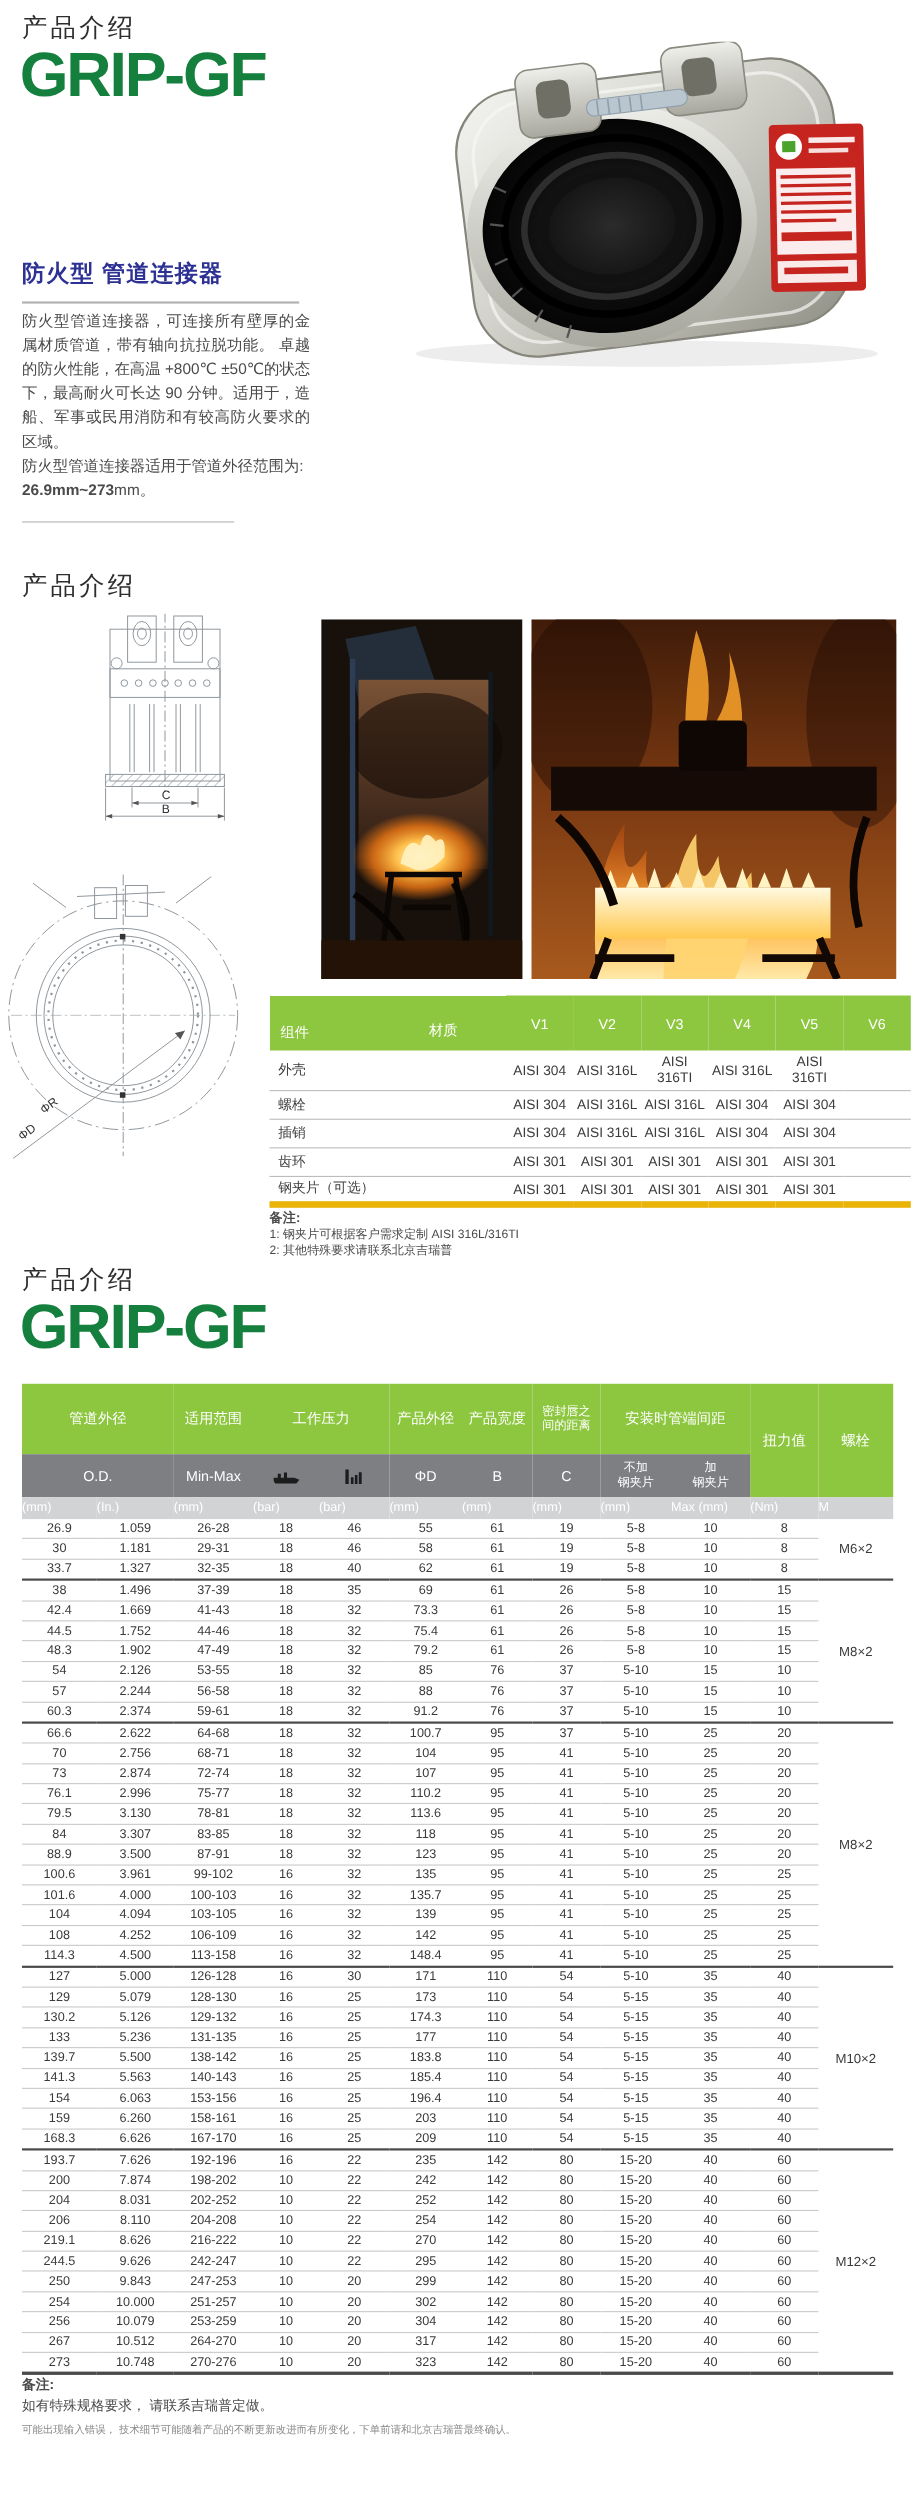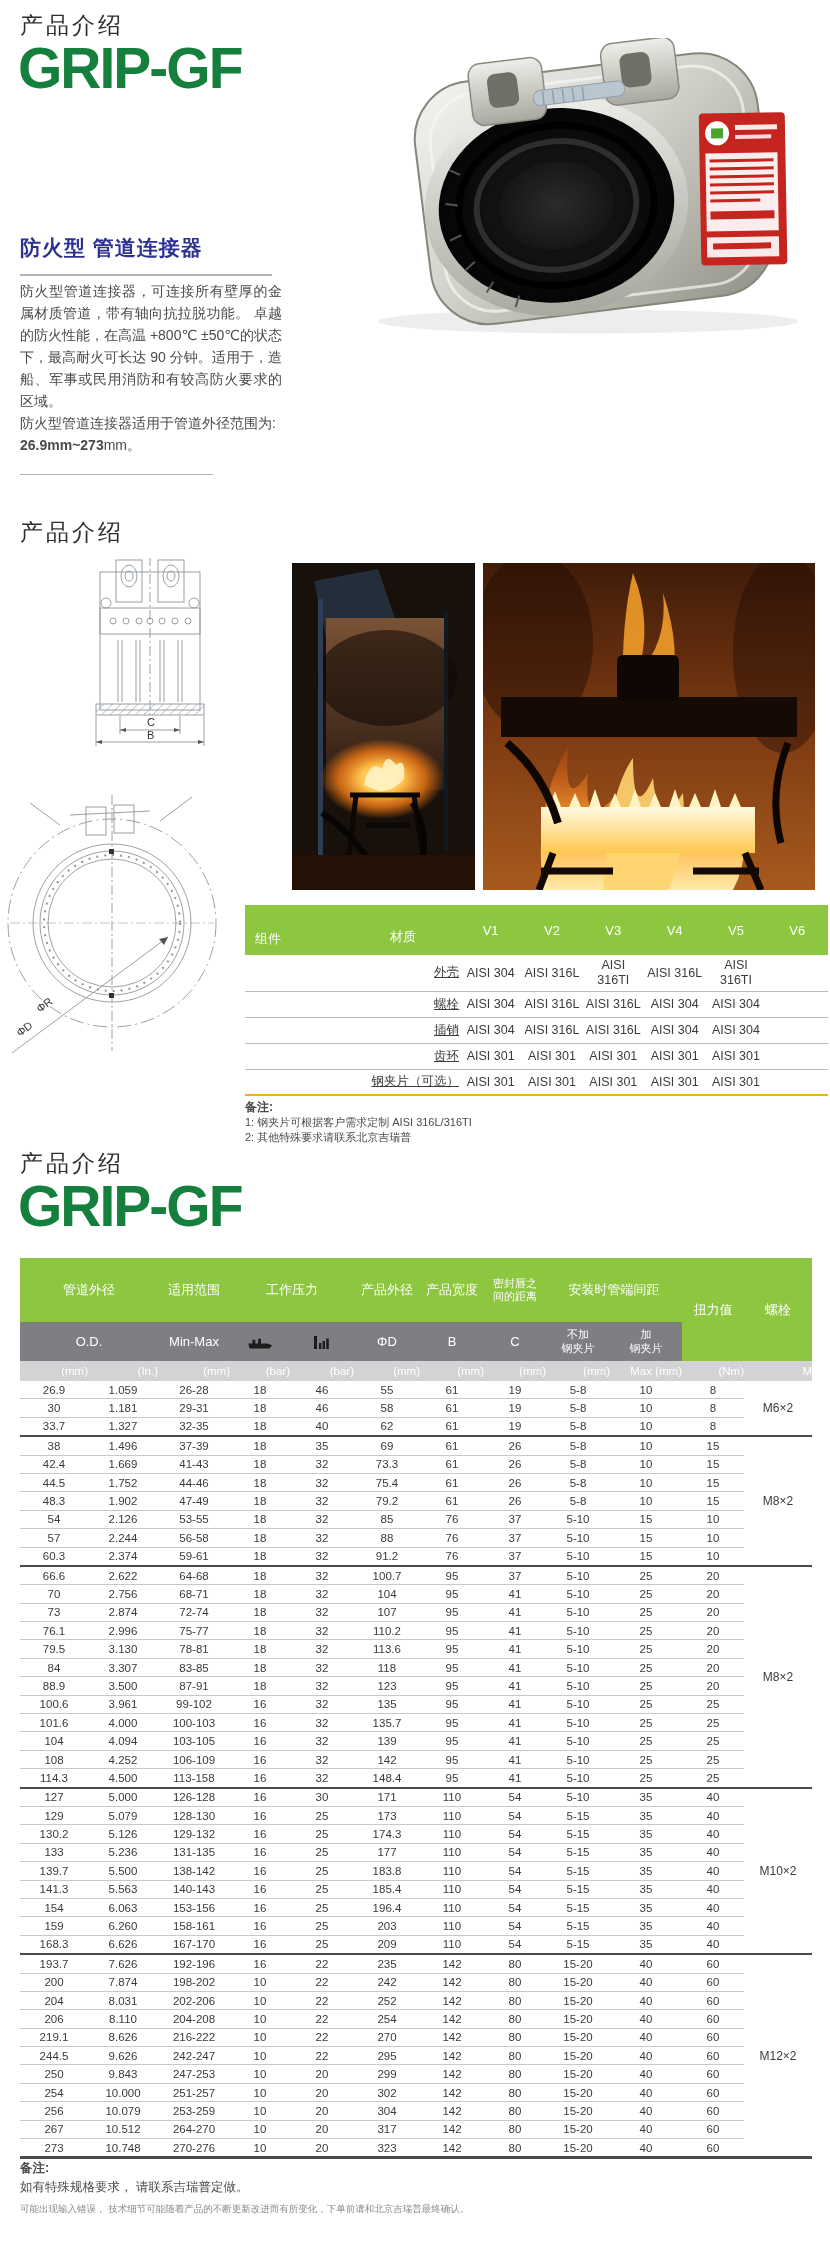--- a/index.html
+++ b/index.html
@@ -28,35 +28,35 @@
   .materials-wrap{left:245px;top:905px;width:583px;}
   table{border-collapse:collapse;}
   .materials-table{width:583px;table-layout:fixed;font-size:12.5px;color:#3c3c3c;}
   .materials-table thead th{background:#8dc63f;color:#fff;font-weight:normal;height:48px;font-size:13px;}
   .m-corner{width:215px;position:relative;padding:0;
     background-image:linear-gradient(to bottom right,rgba(0,0,0,0) calc(50% - 1px),rgba(255,255,255,.85) calc(50% - 1px),rgba(255,255,255,.85) calc(50% + 1px),rgba(0,0,0,0) calc(50% + 1px));}
   .m-corner .corner-top{position:absolute;top:23px;right:44px;}
   .m-corner .corner-bottom{position:absolute;left:10px;bottom:7px;}
   .materials-table tbody tr{border-bottom:1px solid #bcbcbc;height:26px;}
   .materials-table tbody tr:first-child{height:36px;}
-  .materials-table tbody tr:last-child{border-bottom:2px solid #eab308;}
-  .materials-table tbody th{text-align:right;font-weight:normal;padding-left:8px;text-decoration:underline;}
+  .materials-table tbody tr:last-child{border-bottom:6px solid #eab308;}
+  .materials-table tbody th{text-align:left;font-weight:normal;padding-left:8px;}
   .materials-table tbody td{text-align:center;white-space:pre-line;line-height:1.15;}
   .s2-notes{left:245px;top:1100px;font-size:11px;color:#4a4a4a;line-height:15px;}
   .s2-notes .nt{font-weight:bold;font-size:12px;}
   
   .s3-kicker{left:20px;top:1148px;}
   .s3-title{left:18px;top:1178px;}
   .spec-wrap{left:20px;top:1258px;width:792px;}
   .spec-table{width:792px;table-layout:fixed;font-size:11.5px;color:#3a3a3a;border-bottom:3px solid #4a4a4a;}
   .spec-table th{font-weight:normal;padding:0;}
   .spec-table .r1 th{background:#8dc63f;color:#fff;font-size:13px;height:64px;vertical-align:middle;}
   .spec-table .r2 th{background:#7d7f83;color:#fff;font-size:13px;height:39px;vertical-align:middle;}
   .two-line{font-size:11px !important;white-space:pre-line;line-height:1.2;}
-  .units td{background:#d1d3d4;color:#fff;font-size:11.5px;height:20px;text-align:right;padding:0;}
+  .units td{background:#d1d3d4;color:#fff;font-size:11.5px;height:20px;text-align:left;padding:0;}
   .spec-table tbody td{height:17.4px;text-align:center;padding:0;}
   .spec-table tbody tr:not(:first-child):not(.group-start) td{border-top:1px solid #c9c9c9;}
   .spec-table tbody tr.group-start td{border-top:2px solid #4a4a4a;}
   .bolt-cell{font-size:12px;}
   .hicon{display:inline-block;vertical-align:middle;}
   
   .footer{left:20px;top:2160px;width:780px;font-size:12.5px;color:#4a4a4a;}
   .footer .nt{font-weight:bold;}
   .foot-line{margin-top:2px;}
   .icon-line{display:flex;align-items:center;margin-top:7px;font-size:13px;}
@@ -876,21 +876,21 @@
             <td>242</td>
             <td>142</td>
             <td>80</td>
             <td>15-20</td>
             <td>40</td>
             <td>60</td>
           </tr>
           <tr>
             <td>204</td>
             <td>8.031</td>
-            <td>202-206</td>
+            <td>202-252</td>
             <td>10</td>
             <td>22</td>
             <td>252</td>
             <td>142</td>
             <td>80</td>
             <td>15-20</td>
             <td>40</td>
             <td>60</td>
           </tr>
           <tr>

